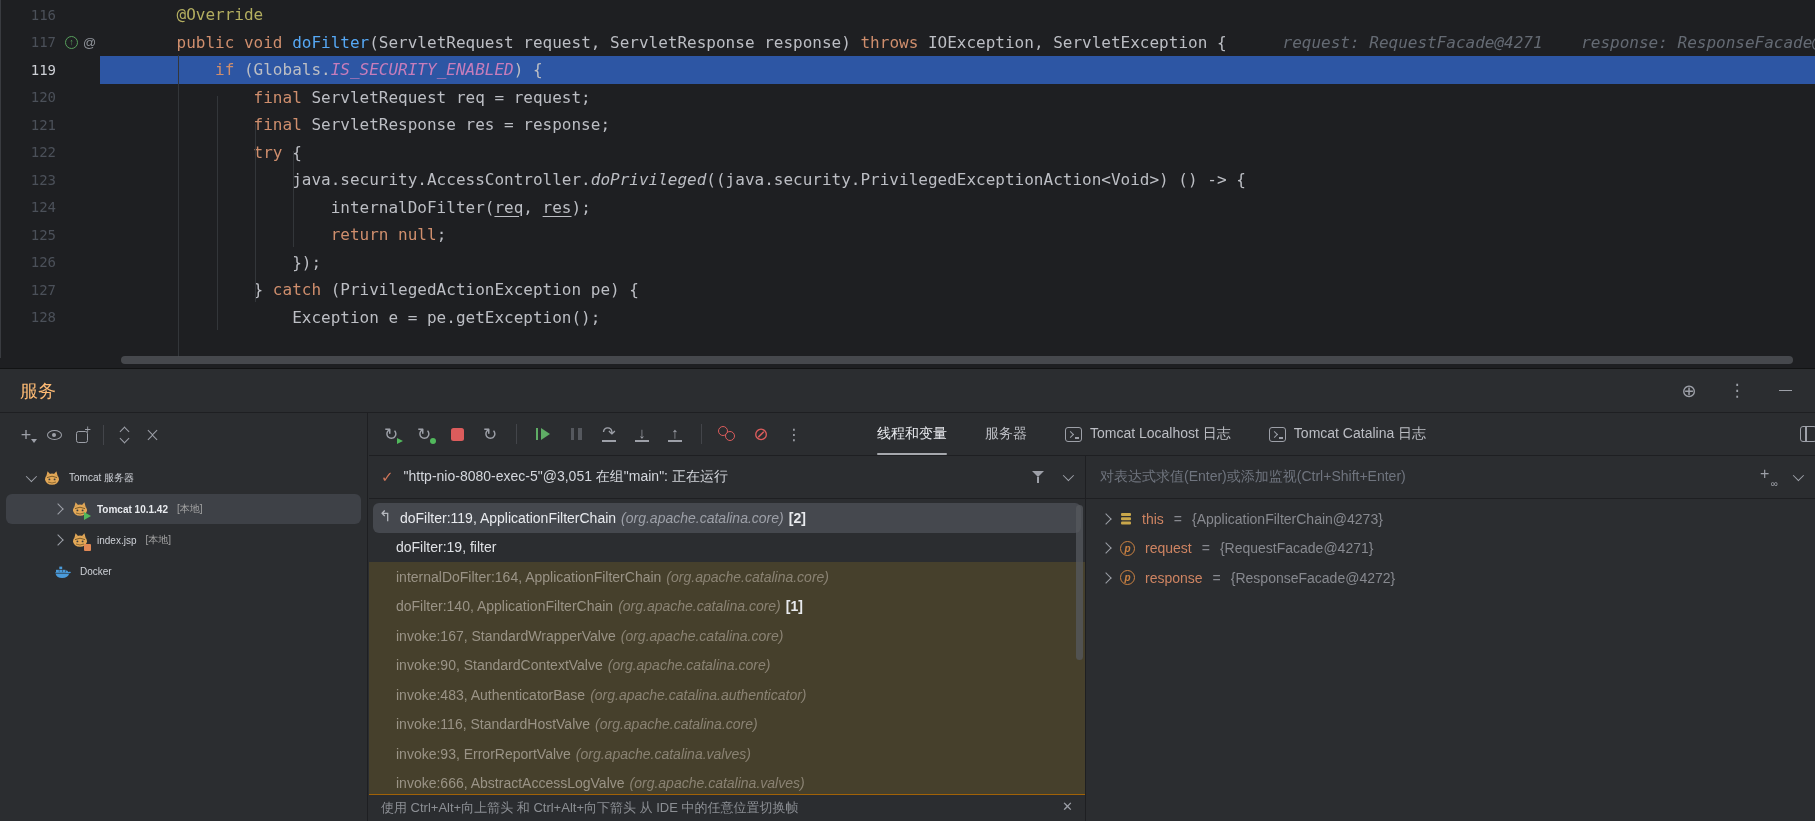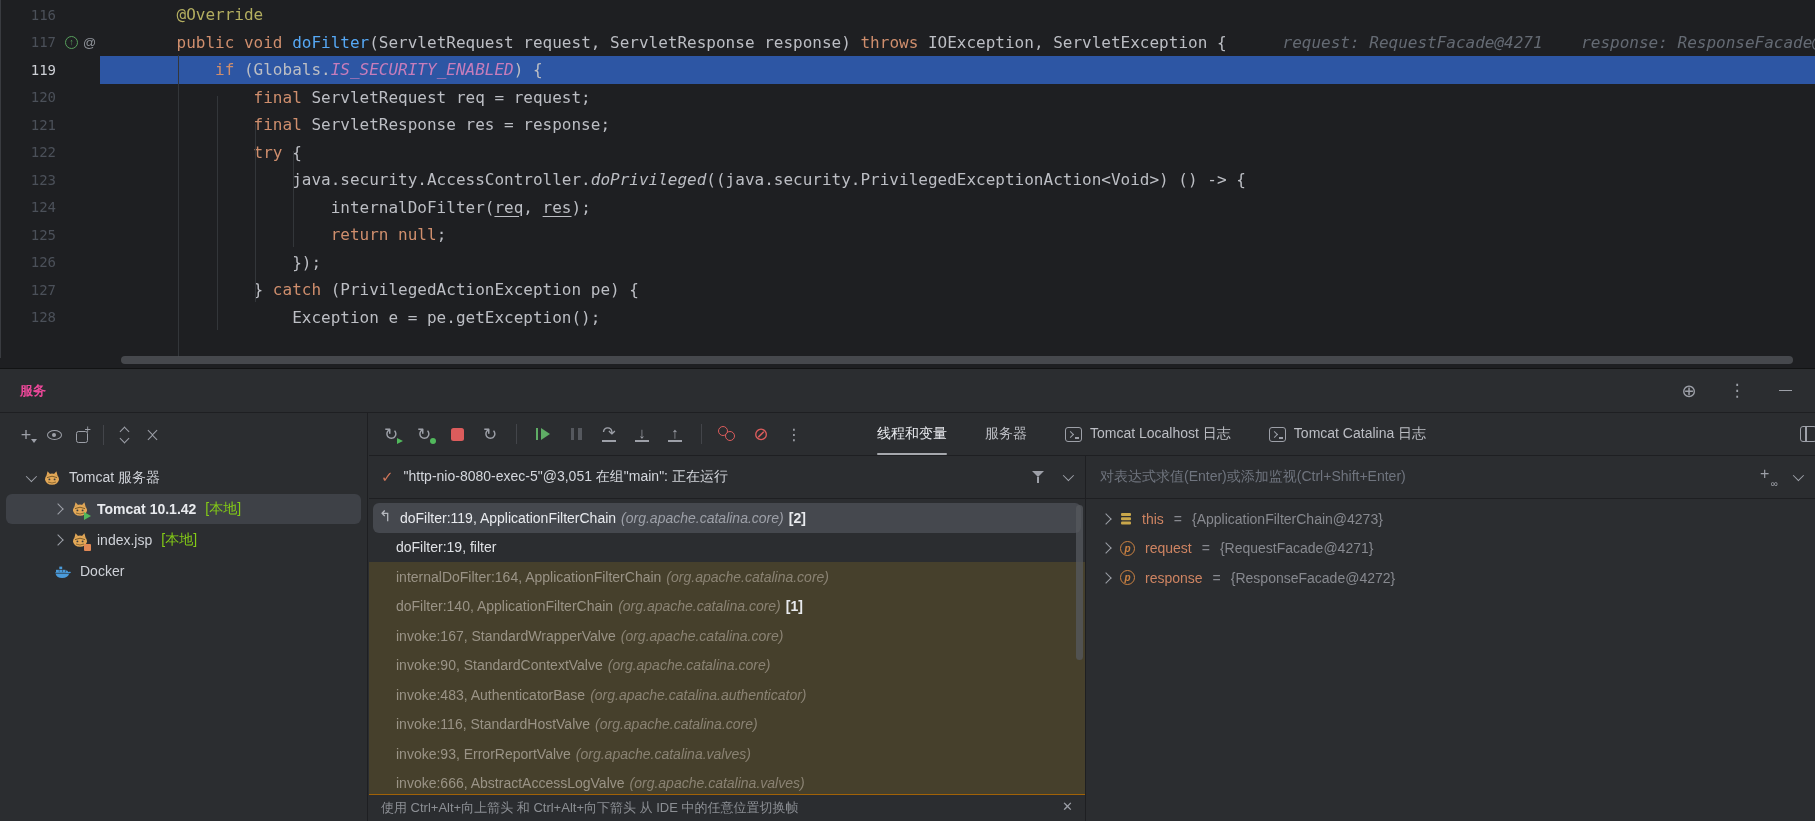--- a/index.html
+++ b/index.html
@@ -22,21 +22,21 @@
   .codetext{font:16px "DejaVu Sans Mono","Liberation Mono",monospace;padding-left:20px}
   .tk-p{color:#bcbec4}.tk-k{color:#cf8e6d}.tk-f{color:#56a8f5}.tk-a{color:#b3ae60}
   .tk-c{color:#c77dbb;font-style:italic}.tk-i{color:#bcbec4;font-style:italic}
   .tk-l{color:#bcbec4;text-decoration:underline;text-underline-offset:3px}
   .tk-h{color:#646a73;font-style:italic;margin-left:56px}
   .hscroll{position:absolute;left:121px;right:22px;bottom:4px;height:8px;background:#4d5055;border-radius:4px;opacity:.85;z-index:4}
 
   
   .services{position:absolute;left:0;top:368px;right:0;bottom:0;background:#2b2d30;border-top:1px solid #121314;box-sizing:border-box}
   .svc-header{height:44px;display:flex;align-items:center;padding:0 16px 0 20px;border-bottom:1px solid #1e1f22;box-sizing:border-box}
-  .svc-title{font-size:13px;font-weight:700;color:#ec4899}
+  .svc-title{font-size:18px;font-weight:400;color:#fdba74}
   .hicons{margin-left:auto;display:flex;align-items:center;gap:20px;color:#9da0a8}
   .svc-body{position:absolute;top:44px;left:0;right:0;bottom:0}
 
   
   .icn{position:relative;width:28px;height:26px;display:flex;align-items:center;justify-content:center;
     color:#9da0a8;font-size:16px;border-radius:4px;flex:0 0 auto}
   .tsep{width:1px;height:20px;background:#43454a;margin:0 7px;flex:0 0 auto}
   .cv{display:inline-block;width:7px;height:7px;border-right:1.5px solid #9da0a8;border-bottom:1.5px solid #9da0a8;flex:0 0 auto}
   .cv-down{transform:rotate(45deg) translateY(-2px)}
   .cv-right{transform:rotate(-45deg)}
@@ -50,24 +50,24 @@
   .icn-eye::after{content:"";position:absolute;width:4px;height:4px;border-radius:50%;background:#9da0a8}
   .icn-open-new::before{content:"";width:12px;height:12px;border:1.5px solid #9da0a8;border-radius:2.5px;box-sizing:border-box;margin-top:3px}
   .icn-open-new::after{content:"+";position:absolute;top:1px;right:5px;font-size:11px}
   .icn-expand::before{content:"";position:absolute;top:6px;left:10px;width:6px;height:6px;border-left:1.5px solid #9da0a8;border-top:1.5px solid #9da0a8;transform:rotate(45deg)}
   .icn-expand::after{content:"";position:absolute;bottom:6px;left:10px;width:6px;height:6px;border-left:1.5px solid #9da0a8;border-top:1.5px solid #9da0a8;transform:rotate(225deg)}
   .icn-collapse::before{content:"";position:absolute;top:5px;left:10px;width:6px;height:6px;border-left:1.5px solid #9da0a8;border-top:1.5px solid #9da0a8;transform:rotate(225deg)}
   .icn-collapse::after{content:"";position:absolute;bottom:5px;left:10px;width:6px;height:6px;border-left:1.5px solid #9da0a8;border-top:1.5px solid #9da0a8;transform:rotate(45deg)}
 
   #tree-rows{padding-top:6px}
   .trow{position:relative;height:30px;margin:0 6px 1px 6px;display:flex;align-items:center;gap:9px;border-radius:6px;
-    font-size:14px;color:#cfd2d8;box-sizing:border-box}
+    font-size:10px;color:#cfd2d8;box-sizing:border-box}
   .trow.tsel{background:#3e4147}
   .trow .tlabel.bold{font-weight:700;color:#e8eaee}
-  .trow .ttag{color:#84cc16}
+  .trow .ttag{color:#a3a3a3}
   .ticon{position:relative;width:17px;height:16px;flex:0 0 17px;display:flex;align-items:center;justify-content:center}
   .ticon .ovl-run{position:absolute;right:-3px;bottom:-3px;width:0;height:0;border-top:4.5px solid transparent;border-bottom:4.5px solid transparent;border-left:7px solid #51b85c}
   .ticon .ovl-stop{position:absolute;right:-3px;bottom:-3px;width:7px;height:7px;background:#e08855;border-radius:1px}
 
   
   .debug-col{position:absolute;left:369px;right:0;top:0;bottom:0}
   .dbg-toolbar{height:43px;display:flex;align-items:center;padding:0 6px 0 8px;border-bottom:1px solid #1e1f22;box-sizing:border-box;gap:17px}
   .icn-rerun::before{content:"↻";font-size:17px}
   .icn-rerun::after{content:"";position:absolute;right:2px;bottom:3px;border-top:3.5px solid transparent;border-bottom:3.5px solid transparent;border-left:6px solid #51b85c}
   .icn-rerun-debug::before{content:"↻";font-size:17px}

